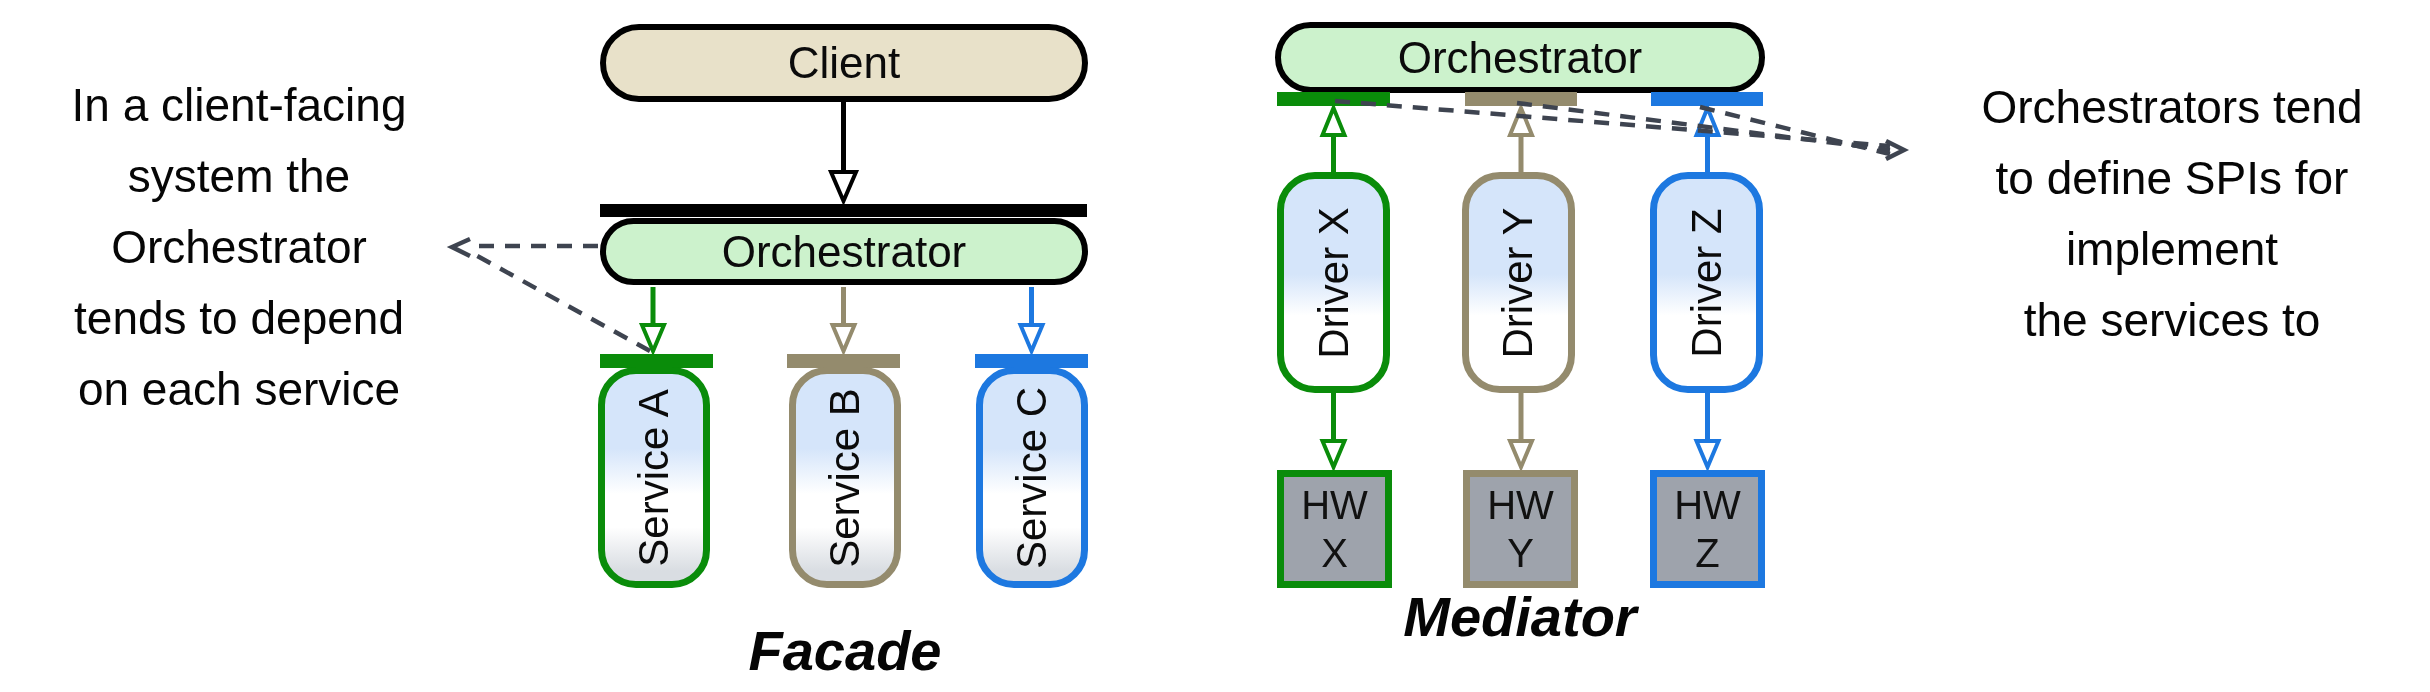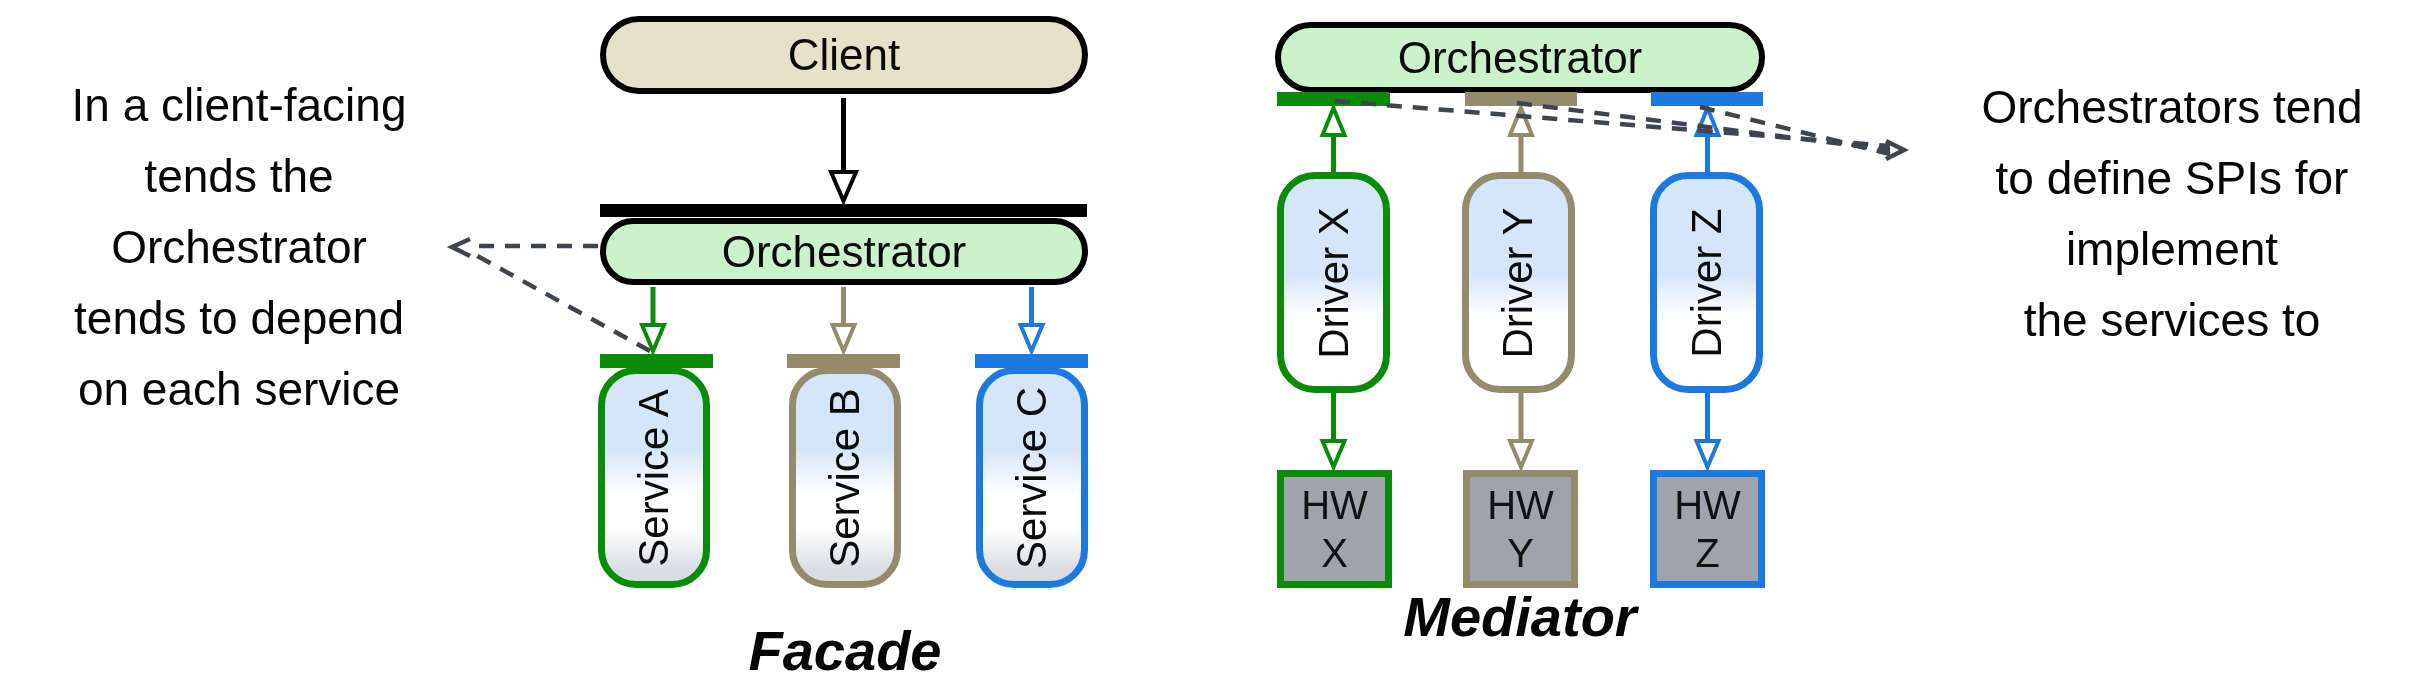--- a/index.html
+++ b/index.html
@@ -45,34 +45,34 @@
   .dash{stroke:var(--dash);stroke-width:4.5;fill:none;stroke-dasharray:15 11;}
   .dash-head{stroke:var(--dash);stroke-width:4.5;fill:none;}
 </style>
 </head>
 <body>
 
 <div id="canvas">
 
   <div class="note" style="left:0;top:70px;width:446px;margin-left:16px;">
     <div>In a client-facing</div>
-    <div>tends the</div>
+    <div>system the</div>
     <div class="it">Orchestrator</div>
     <div>tends to depend</div>
     <div>on each service</div>
   </div>
 
   <div class="note" style="left:1933px;top:72px;width:478px;">
     <div><span class="it">Orchestrators</span><span> tend</span></div>
     <div>to define SPIs for</div>
     <div>implement</div>
     <div>the services to</div>
   </div>
 
-  <div class="pill client" style="left:600px;top:16px;width:488px;height:78px;">
+  <div class="pill client" style="left:600px;top:24px;width:488px;height:78px;">
     <span>Client</span>
   </div>
 
   <div class="apibar" style="left:600px;top:204px;width:487px;height:13px;"></div>
 
   <div class="pill orch" style="left:600px;top:218px;width:488px;height:67px;border-radius:34px;">
     <span>Orchestrator</span>
   </div>
 
   <div class="bar g" style="left:600px;top:354px;width:113px;"></div>

